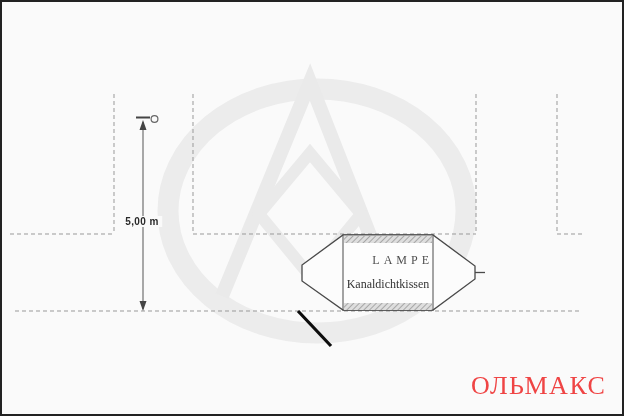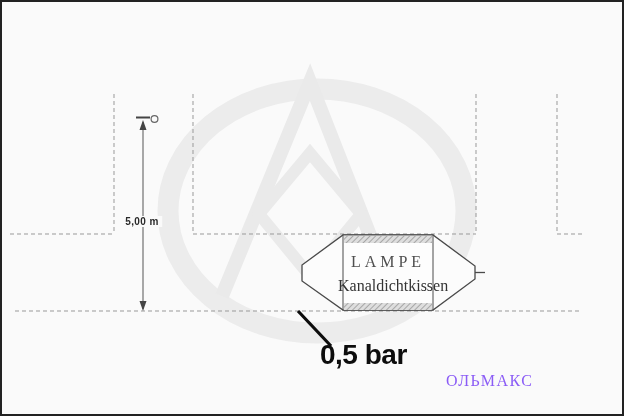--- a/index.html
+++ b/index.html
@@ -16,34 +16,34 @@
     position:absolute;left:142px;top:216px;transform:translateX(-50%);
     font-size:10px;font-weight:bold;color:#2a2a2a;letter-spacing:0.4px;
     background:#fafafa;padding:0 3px;white-space:nowrap;z-index:3;
   }
   .label-pressure{
     position:absolute;left:320px;top:341px;
     font-size:28px;font-weight:bold;color:#0d0d0d;letter-spacing:-0.5px;
     line-height:1;white-space:nowrap;z-index:3;
   }
   .label-brand{
-    position:absolute;left:343px;top:254px;width:90px;text-align:center;
+    position:absolute;left:343px;top:254px;width:90px;text-align:right;
     font-family:"Liberation Serif","DejaVu Serif",serif;
-    font-size:16px;color:#4f4f4f;letter-spacing:4px;line-height:1;
+    font-size:12px;color:#4f4f4f;letter-spacing:4px;line-height:1;
     white-space:nowrap;z-index:3;
   }
   .label-product{
     position:absolute;left:338px;top:278px;width:100px;text-align:center;
     font-family:"Liberation Serif","DejaVu Serif",serif;
-    font-size:16px;color:#333333;line-height:1;white-space:nowrap;z-index:3;
+    font-size:12px;color:#333333;line-height:1;white-space:nowrap;z-index:3;
   }
   .label-watermark{
-    position:absolute;left:446px;top:373px;
+    position:absolute;left:471px;top:373px;
     font-family:"Liberation Serif","DejaVu Serif",serif;
-    font-size:16px;color:#8b5cf6;letter-spacing:1.5px;line-height:1;
+    font-size:26px;color:#ef4444;letter-spacing:1.5px;line-height:1;
     white-space:nowrap;z-index:1;
   }
 </style>
 </head>
 <body>
 
 <div id="stage">
   <div class="canvas">
 
     <svg class="layer" width="624" height="416" viewBox="0 0 624 416" style="z-index:0;">
@@ -88,16 +88,15 @@
         <rect x="344" y="303" width="88" height="7" fill="url(#hatch)"></rect>
         <line x1="475" y1="272.5" x2="485" y2="272.5" stroke="#4a4a4a" stroke-width="1.3"></line>
       </g>
 
       <line x1="298" y1="311" x2="331" y2="346" stroke="#0d0d0d" stroke-width="3.2"></line>
     </svg>
 
     <div class="label-dim">5,00 m</div>
     <div class="label-brand">LAMPE</div>
     <div class="label-product">Kanaldichtkissen</div>
-    <div class="label-pressure">0,5 bar</div>
 
   </div>
 </div>
 
 </body></html>

